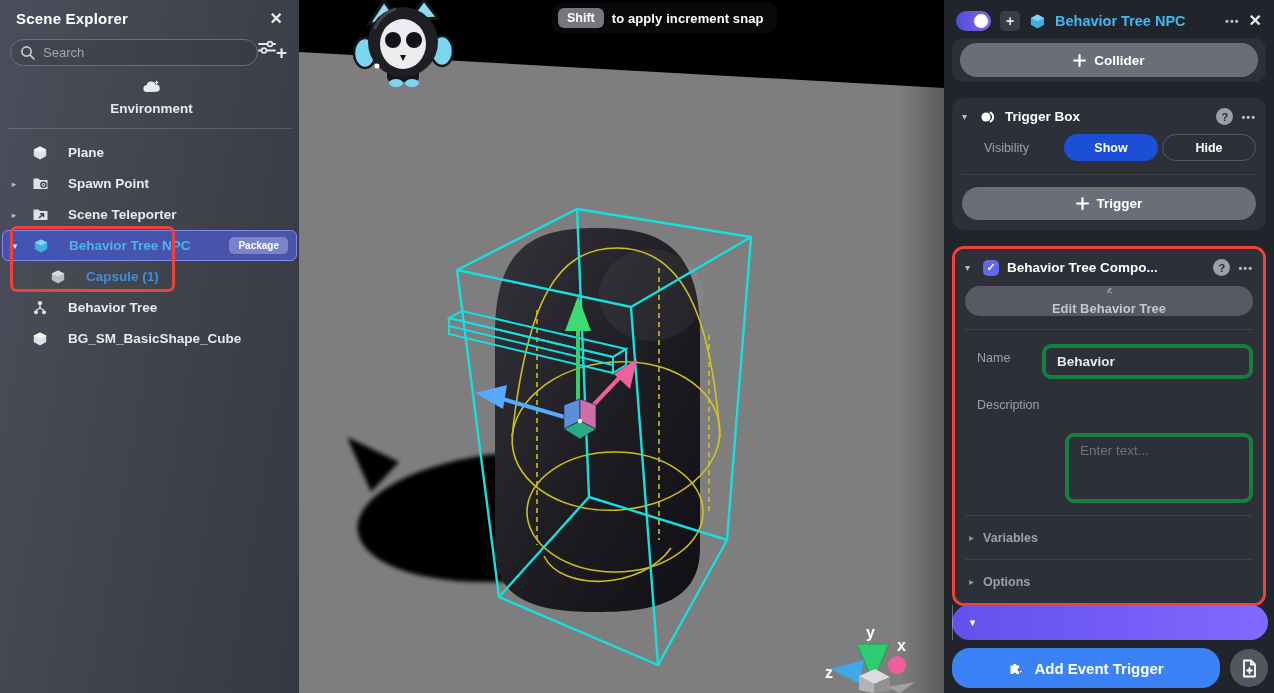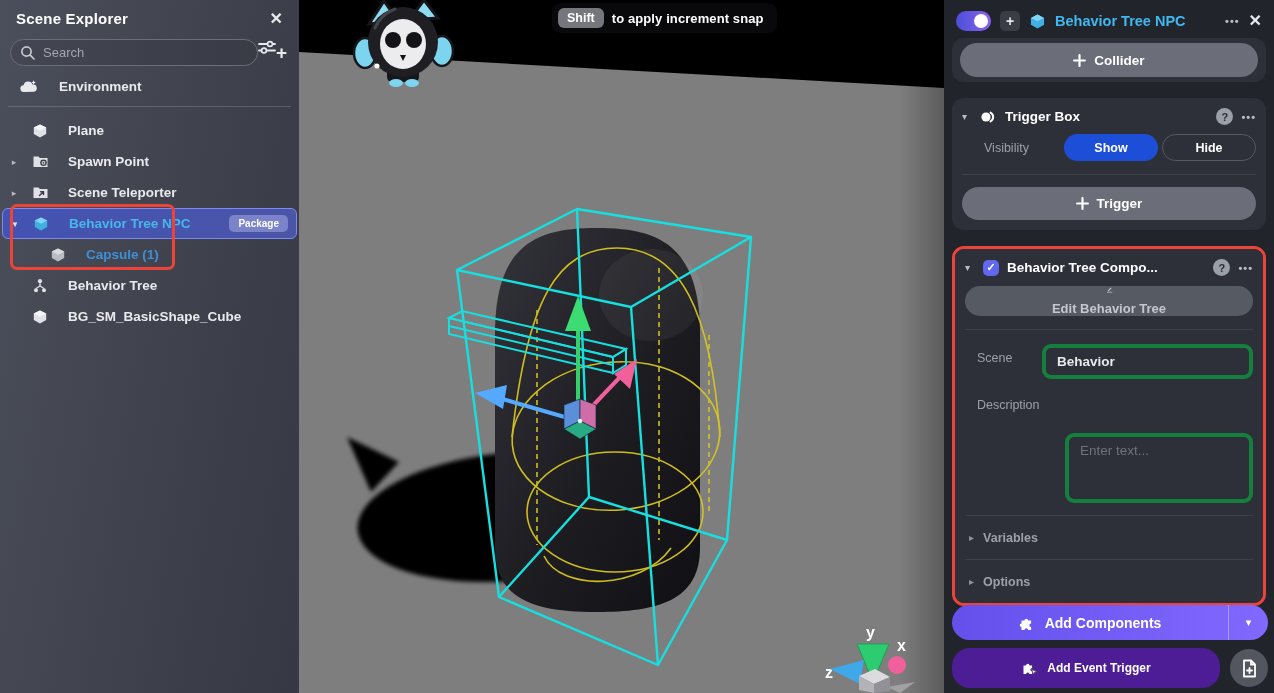--- a/index.html
+++ b/index.html
@@ -15,21 +15,21 @@
   .sb-title { color:#fff; font-size:15px; font-weight:700; flex:1; letter-spacing:.2px; }
   .glyph-btn { color:#e8e9ec; font-size:16px; font-weight:700; cursor:pointer;
     line-height:1; background:none; border:none; }
   .sb-searchrow { display:flex; gap:0; padding:12px 12px 0 10px; }
   .sb-search { position:relative; flex:1; height:27px; border:1.5px solid #6b6e78;
     border-radius:14px; background:rgba(25,27,33,.12); display:flex; align-items:center; }
   .sb-search svg { position:absolute; left:9px; top:5px; }
   .sb-search input { background:transparent; border:none; outline:none; color:#e8e9ec;
     font-size:13px; padding-left:32px; width:100%; font-family:inherit; }
   .sb-search input::placeholder { color:#a3a6ae; }
-  .env-row { display:flex; align-items:center; gap:21px; padding:13px 16px 0 20px; }
+  .env-row { display:flex; align-items:center; gap:7px; padding:13px 16px 0 20px;flex-direction:column; }
   .env-row .lbl { color:#e9eaed; font-size:13.5px; font-weight:700; }
   .sb-divider { height:1px; background:rgba(255,255,255,.16); margin:12px 8px 0 8px; }
   .tree { margin-top:8px; position:relative; }
   .trow { position:relative; height:31px; display:flex; align-items:center;
     margin:0 2px; border-radius:6px; cursor:pointer;gap:10px; }
   .trow .exp { width:16px; text-align:center; color:#b7bac1; font-size:9px; margin-left:4px; }
   .trow .noexp { width:16px; margin-left:4px; }
   .trow .ticon { width:17px; height:17px; margin-right:9px; display:flex; align-items:center; }
   .trow .tlbl { color:#e9eaed; font-size:13.5px; font-weight:700; white-space:nowrap; }
   .trow.sel { background:linear-gradient(90deg,#4453b2,#4a55a8);
@@ -111,22 +111,22 @@
   .fold .flab { color:#9ca0a8; font-size:12.5px; font-weight:700; }
   .insp-bottom { position:absolute; left:8px; right:6px; bottom:5px; }
   .addcomp { height:35px; border-radius:18px; display:flex; align-items:center;
     background:linear-gradient(90deg,#6550ec,#8168ff); cursor:pointer; margin-bottom:8px; }
   .addcomp .main { flex:1; display:flex; align-items:center; justify-content:center; gap:9px;
     color:#fff; font-size:14px; font-weight:700; }
   .addcomp .drop { width:40px; align-self:stretch; display:flex; align-items:center;
     justify-content:center; border-left:1px solid rgba(255,255,255,.35); color:#fff;
     font-size:11px; }
   .evrow { display:flex; align-items:center; gap:10px; }
-  .addevent { flex:1; height:40px; border-radius:18px; background:#4c1d95; color:#fff;
-    font-size:12px; font-weight:700; display:flex; align-items:center; justify-content:center;
+  .addevent { flex:1; height:40px; border-radius:18px; background:#3b82f6; color:#fff;
+    font-size:15px; font-weight:700; display:flex; align-items:center; justify-content:center;
     gap:9px; cursor:pointer; }
   .circ-btn { width:38px; height:38px; border-radius:50%; background:#53565e;
     display:flex; align-items:center; justify-content:center; cursor:pointer; }
   svg text { font-family:"Liberation Sans", sans-serif; }
 </style>
 </head>
 <body>
 
 <div class="stage">
 
@@ -416,21 +416,21 @@
         <div class="edit-btn">
           <svg width="15" height="15" viewBox="0 0 15 15">
             <path d="M4 9.5 L10.2 3.3 L11.9 5 L5.7 11.2 L3.5 11.7 Z" fill="#c4c7cd"></path>
             <line x1="3" y1="13.4" x2="12.5" y2="13.4" stroke="#c4c7cd" stroke-width="1.5" stroke-linecap="round"></line>
           </svg>
           <span>Edit Behavior Tree</span>
         </div>
         <div class="hdiv"></div>
         <div class="form">
           <div class="frow">
-            <span class="flbl">Scene</span>
+            <span class="flbl">Name</span>
             <input type="text" value="Behavior" style="">
           </div>
           <div class="frow">
             <span class="flbl">Description</span>
             <textarea placeholder="Enter text..." style=""></textarea>
           </div>
         </div>
         <div class="hdiv" style="margin-top:4px"></div>
         <div class="fold">
           <span class="chev">▸</span>
@@ -439,27 +439,20 @@
         <div class="hdiv" style="margin-top:0"></div>
         <div class="fold">
           <span class="chev">▸</span>
           <span class="flab">Options</span>
         </div>
       </div>
     </div>
 
     <div class="insp-bottom">
       <div class="addcomp">
-        <div class="main">
-          <svg width="17" height="17" viewBox="0 0 17 17">
-            <path d="M6.5 2.5 h4 v2 a1.6 1.6 0 1 0 3.2 0 v-2 h0 M6.5 2.5 v2 a1.6 1.6 0 1 1 -3.2 0 v-2 Z" fill="none"></path>
-            <path d="M2.5 6.5 h3 a1.8 1.8 0 1 1 3.6 0 h3 v3 a1.8 1.8 0 1 0 0 3.6 v3 h-3 a1.8 1.8 0 1 0 -3.6 0 h-3 v-3 a1.8 1.8 0 1 1 0 -3.6 Z" fill="#fff"></path>
-          </svg>
-          <span>Add Components</span>
-        </div>
         <div class="drop">▾</div>
       </div>
       <div class="evrow">
         <div class="addevent">
           <svg width="17" height="17" viewBox="0 0 17 17">
             <path d="M2.5 5.5 h2.6 a1.7 1.7 0 1 1 3.4 0 h2.6 v2.6 a1.7 1.7 0 1 0 0 3.4 v2.6 h-2.6 a1.7 1.7 0 1 0 -3.4 0 h-2.6 Z" fill="#fff"></path>
             <path d="M10.5 9.5 l5 2 -2 .8 -.8 2 Z" fill="#fff" stroke="#53565e" stroke-width="0.8"></path>
           </svg>
           <span>Add Event Trigger</span>
         </div>

